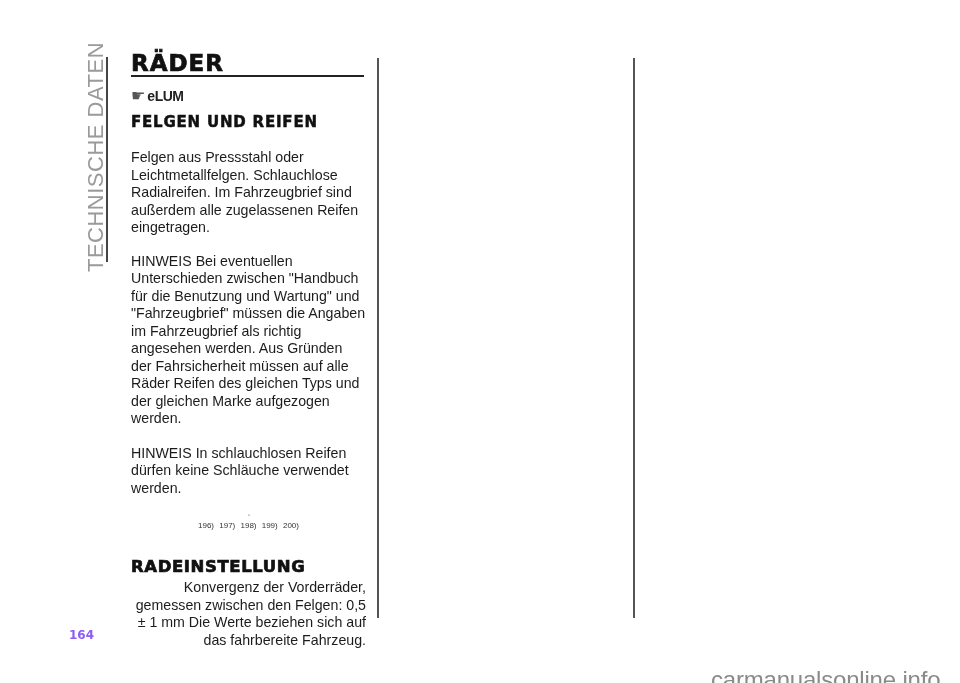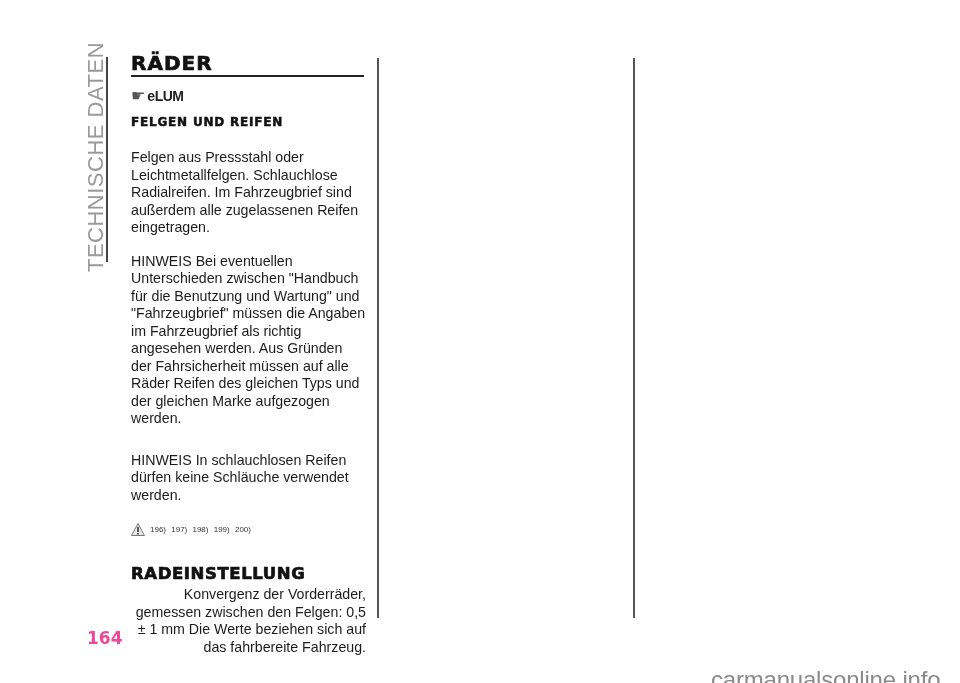--- a/index.html
+++ b/index.html
@@ -22,45 +22,45 @@
       background: #444;
     }
     .col-divider {
       position: absolute; top: 58px; width: 1.5px; height: 560px; background: #555;
     }
     .col1 {
       position: absolute; left: 131px; top: 53px; width: 235px;
     }
     .section-title {
       font-family: "DejaVu Sans", sans-serif; font-weight: 900;
-      font-size: 20px; letter-spacing: 1px; color: #111;
+      font-size: 23px; letter-spacing: 1px; color: #111;
       line-height: 20px; margin: 0; -webkit-text-stroke: 0.7px #111;
     }
     .title-rule { height: 2px; background: #222; margin-top: 2px; width: 233px; }
     .icon-row {
       display: flex; align-items: center; gap: 2px; height: 20px; margin-top: 9px;
     }
     .hand-icon { font-size: 16px; color: #555; line-height: 16px; }
     .code-text { font-size: 14px; font-weight: bold; color: #222; letter-spacing: -0.5px; font-family: "Liberation Sans Narrow","Liberation Sans", sans-serif; }
     .sub-title {
       font-family: "DejaVu Sans", sans-serif; font-weight: 900;
-      font-size: 12px; letter-spacing: 0.8px; color: #111;
+      font-size: 15px; letter-spacing: 0.8px; color: #111;
       -webkit-text-stroke: 0.5px #111; margin: 0; line-height: 18px;
     }
     .para {
       font-size: 14.2px; line-height: 17.5px; color: #1c1c1c; margin: 0;
     }
     .warn-row {
       display: flex; align-items: center; gap: 5px; height: 16px;
     }
     .warn-icon { width: 14px; height: 13px; }
     .warn-refs { font-size: 8px; color: #333; word-spacing: 3px; }
     .page-number {
-      position: absolute; left: 87px; top: 628px; font-size: 17px; font-weight: bold;
-      color: #ec4899; font-family: "DejaVu Sans", sans-serif;
+      position: absolute; left: 69px; top: 628px; font-size: 12px; font-weight: bold;
+      color: #8b5cf6; font-family: "DejaVu Sans", sans-serif;
     }
     .watermark {
       position: absolute; left: 711px; top: 646px; font-size: 24px; color: #8a8a8a;
       font-family: "Liberation Sans", sans-serif; letter-spacing: -0.2px; margin-top: 20px;
     }
   </style>
 </head>
 <body>
 
 <div class="side-label">
@@ -77,23 +77,23 @@
 
   <div class="icon-row">
     <span class="hand-icon">☛</span>
     <span class="code-text">eLUM</span>
   </div>
 
   <h2 class="sub-title" style="margin-top:7px;">FELGEN UND REIFEN</h2>
 
   <p class="para" style="margin-top:18px;">Felgen aus Pressstahl oder Leichtmetallfelgen. Schlauchlose Radialreifen. Im Fahrzeugbrief sind außerdem alle zugelassenen Reifen eingetragen.</p>
   <p class="para" style="margin-top:16px;">HINWEIS Bei eventuellen Unterschieden zwischen "Handbuch für die Benutzung und Wartung" und "Fahrzeugbrief" müssen die Angaben im Fahrzeugbrief als richtig angesehen werden. Aus Gründen der Fahrsicherheit müssen auf alle Räder Reifen des gleichen Typs und der gleichen Marke aufgezogen werden.</p>
-  <p class="para" style="margin-top:24px;">HINWEIS In schlauchlosen Reifen dürfen keine Schläuche verwendet werden.</p>
+  <p class="para" style="margin-top:17px;">HINWEIS In schlauchlosen Reifen dürfen keine Schläuche verwendet werden.</p>
 
-  <div class="warn-row" style="margin-top:17px;">
+  <div class="warn-row" style="margin-top:17px;flex-direction:column;">
     <svg class="warn-icon" viewBox="0 0 14 13">
       <polygon points="7,0.5 13.5,12.5 0.5,12.5" fill="#e6e6e6" stroke="#777" stroke-width="1"></polygon>
       <rect x="6.2" y="4" width="1.6" height="5" fill="#333"></rect>
       <rect x="6.2" y="10" width="1.6" height="1.5" fill="#333"></rect>
     </svg>
     <span class="warn-refs">196) 197) 198) 199) 200)</span>
   </div>
 
   <h1 class="section-title" style="font-size:16.5px; margin-top:27px; letter-spacing:0.6px;">RADEINSTELLUNG</h1>
   <p class="para" style="margin-top:2px;text-align:right;">Konvergenz der Vorderräder, gemessen zwischen den Felgen: 0,5 ± 1 mm Die Werte beziehen sich auf das fahrbereite Fahrzeug.</p>

